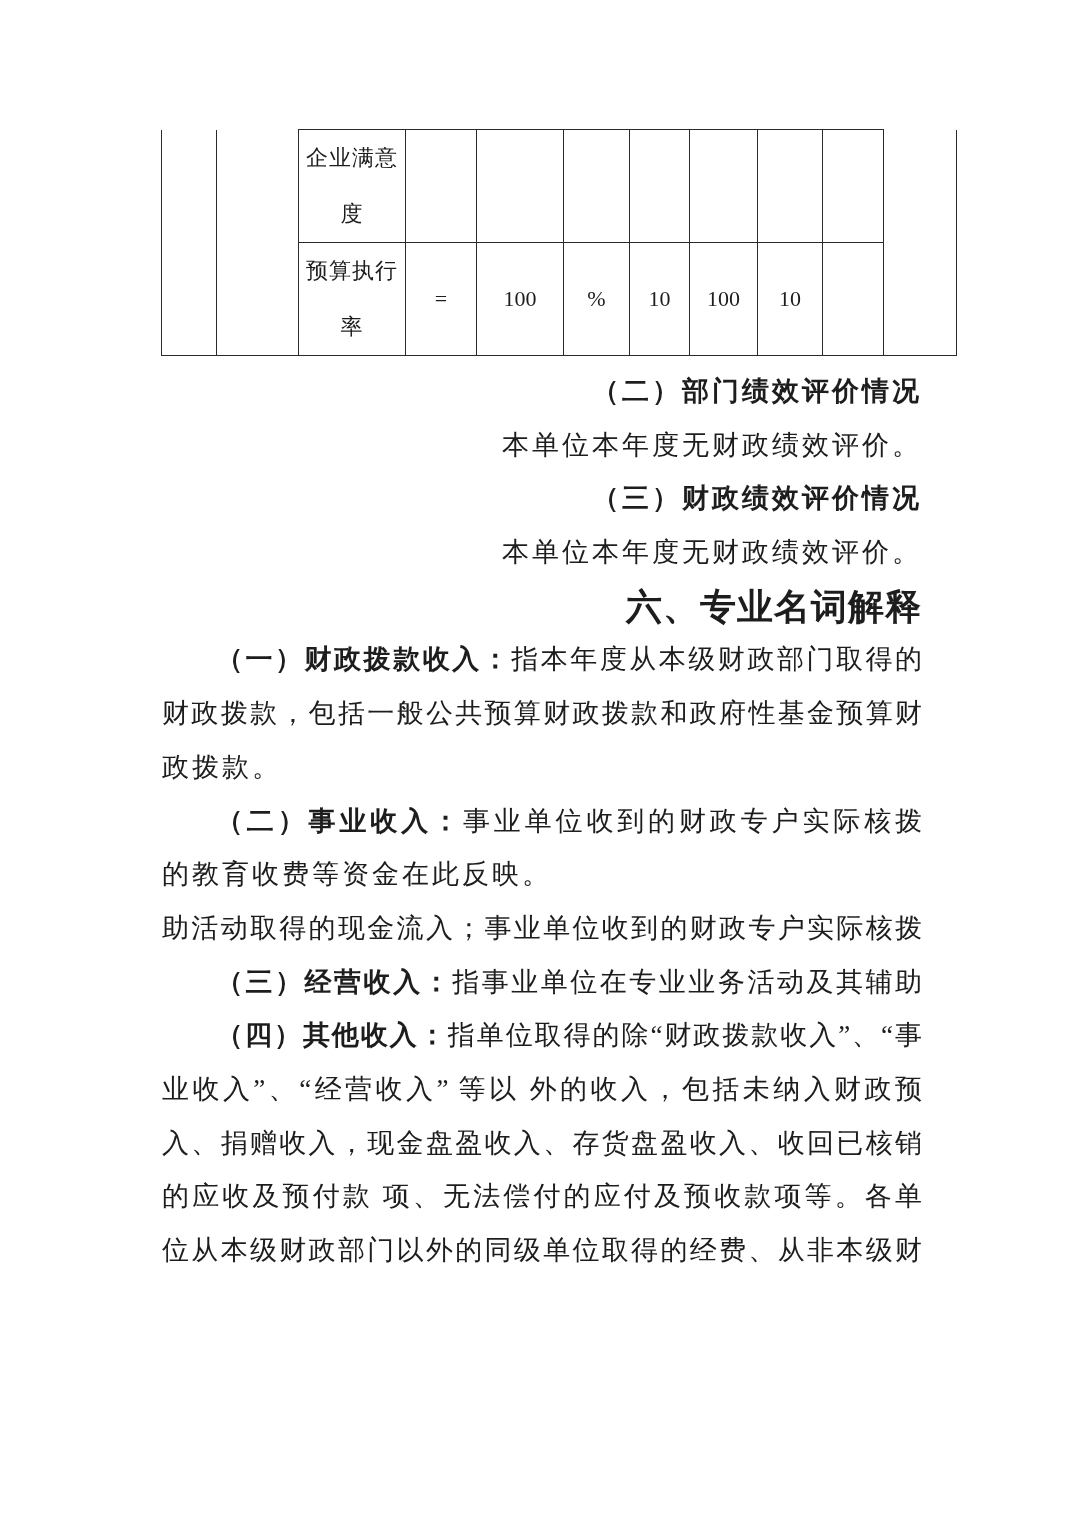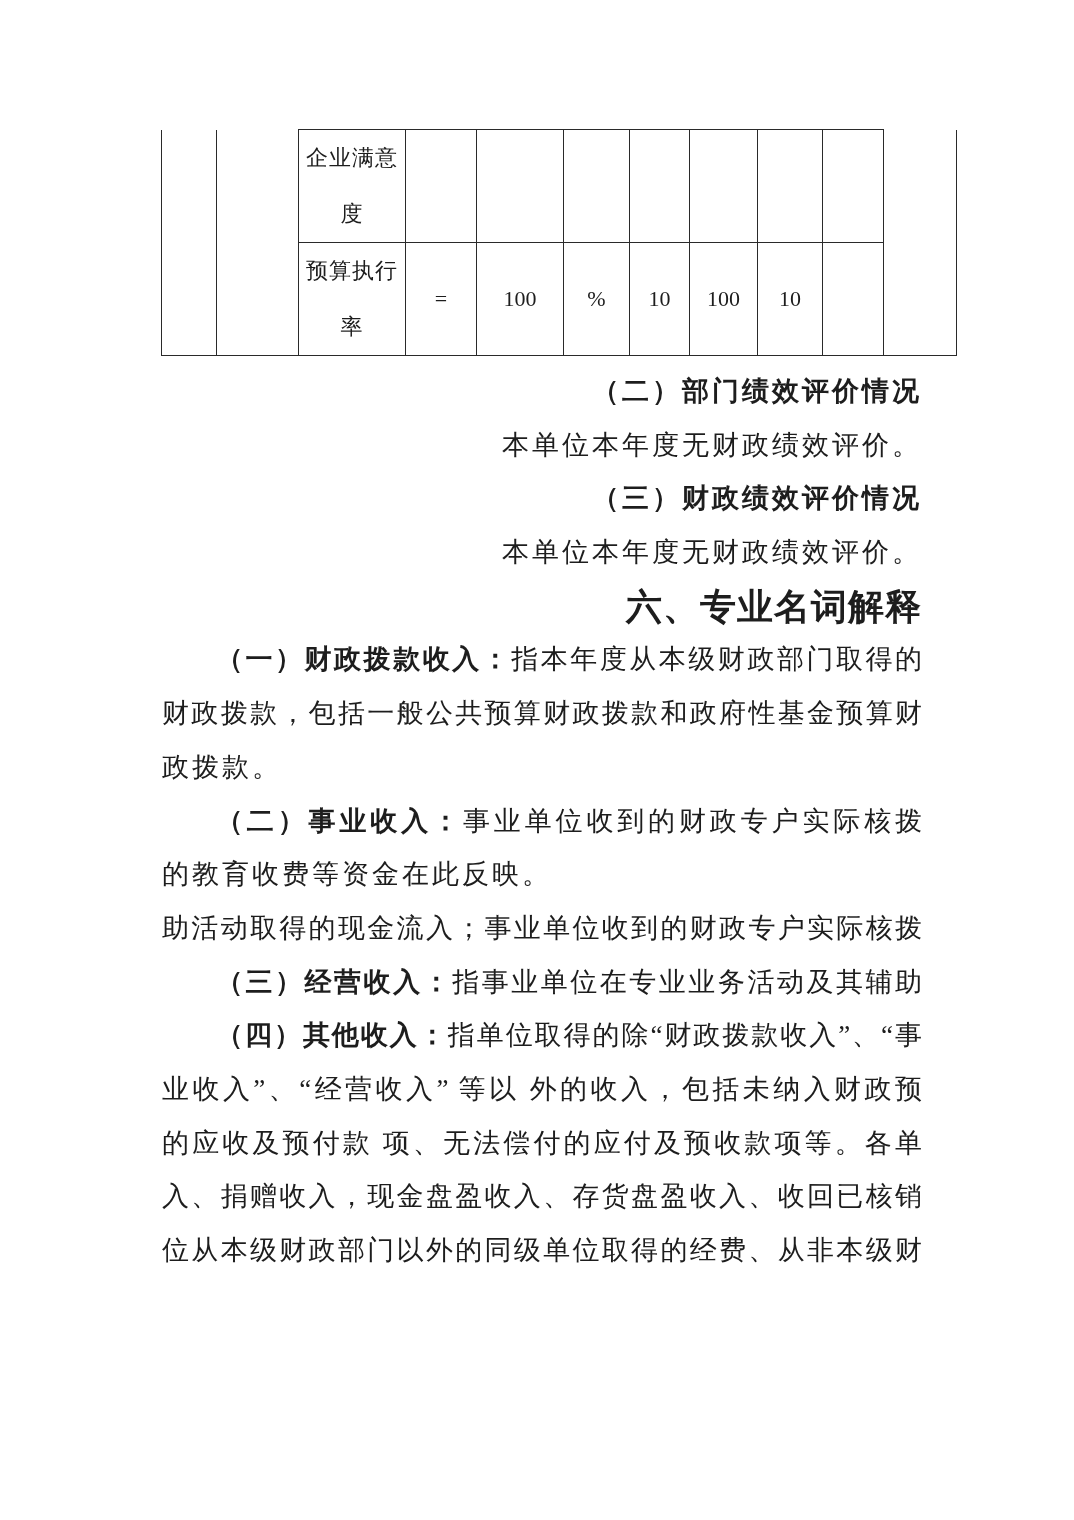--- a/index.html
+++ b/index.html
@@ -121,18 +121,18 @@
       <div class="line hei-heading indent"><span class="brun">六、专业名词解释</span><span></span></div>
       <div class="line body indent justify"><span class="brun">（一）财政拨款收入：</span><span>指本年度从本级财政部门取得的</span></div>
       <div class="line body justify"><span class="brun"></span><span>财政拨款，包括一般公共预算财政拨款和政府性基金预算财</span></div>
       <div class="line body"><span class="brun"></span><span>政拨款。</span></div>
       <div class="line body indent justify"><span class="brun">（二）事业收入：</span><span>事业单位收到的财政专户实际核拨</span></div>
       <div class="line body"><span class="brun"></span><span>的教育收费等资金在此反映。</span></div>
       <div class="line body justify"><span class="brun"></span><span>助活动取得的现金流入；事业单位收到的财政专户实际核拨</span></div>
       <div class="line body indent justify"><span class="brun">（三）经营收入：</span><span>指事业单位在专业业务活动及其辅助</span></div>
       <div class="line body indent justify"><span class="brun">（四）其他收入：</span><span>指单位取得的除“财政拨款收入”、“事</span></div>
       <div class="line body justify"><span class="brun"></span><span>业收入”、“经营收入” 等以 外的收入，包括未纳入财政预</span></div>
+      <div class="line body justify"><span class="brun"></span><span>入、捐赠收入，现金盘盈收入、存货盘盈收入、收回已核销</span></div>
       <div class="line body justify"><span class="brun"></span><span>的应收及预付款 项、无法偿付的应付及预收款项等。各单</span></div>
-      <div class="line body justify"><span class="brun"></span><span>入、捐赠收入，现金盘盈收入、存货盘盈收入、收回已核销</span></div>
       <div class="line body justify"><span class="brun"></span><span>位从本级财政部门以外的同级单位取得的经费、从非本级财</span></div>
     </div>
 
 </div>
 
 </body></html>

